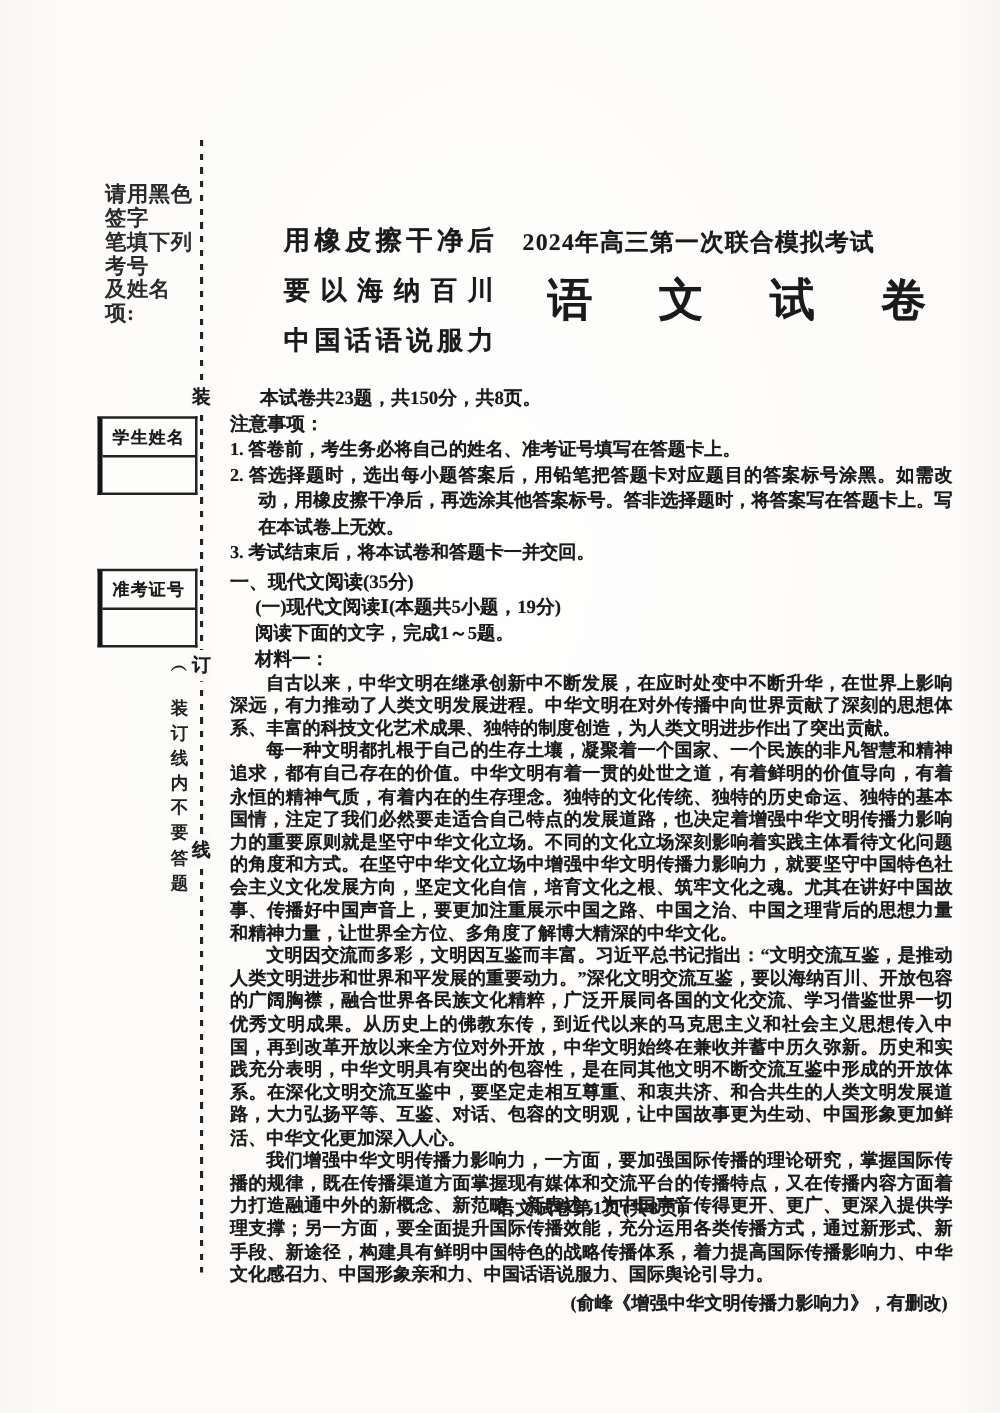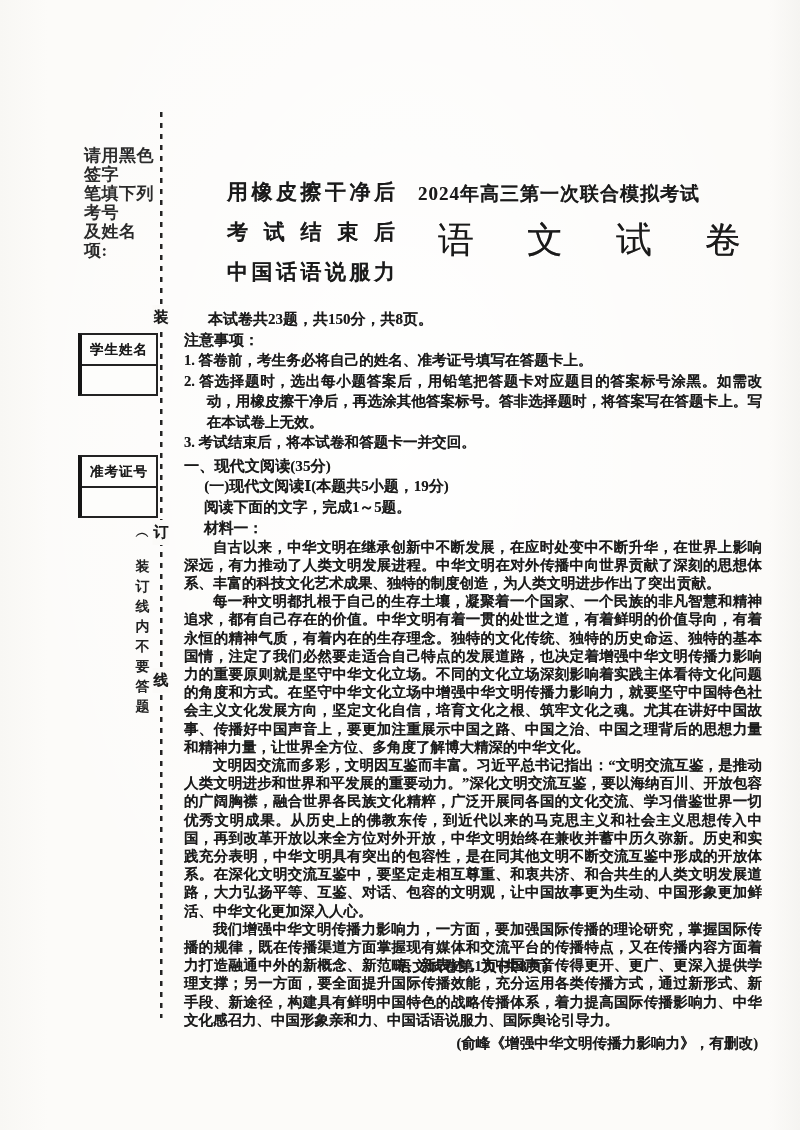--- a/index.html
+++ b/index.html
@@ -59,21 +59,21 @@
     position:absolute; left:227px; top:172px; width:168px;
     font-size:21px; font-weight:bold; line-height:40px;
   }
   .schools div { text-align:justify; text-align-last:justify; }
   .exam-title {
     position:absolute; left:418px; top:181px;
     font-size:19px; font-weight:bold; letter-spacing:1px;text-align:right;
   }
   .subject-title {
     position:absolute; left:438px; top:216px;
-    font-size:36px; font-weight:normal; letter-spacing:22px; white-space:nowrap;
+    font-size:36px; font-weight:bold; letter-spacing:22px; white-space:nowrap;
   }
 
   
   .main-col { position:absolute; left:184px; top:309px; width:578px; }
   .intro   { font-size:15px; font-weight:bold; line-height:20.5px; text-indent:1.6em; }
   .notice-head { font-size:15px; font-weight:bold; line-height:20.5px; }
   .notice-item {
     font-size:14.6px; font-weight:600; line-height:20.5px;
     padding-left:1.55em; text-indent:-1.55em; text-align:justify;
   }
@@ -115,21 +115,21 @@
     <div class="label-cell ink">学生姓名</div>
     <div></div>
   </div>
   <div class="fill-box id-box">
     <div class="label-cell ink">准考证号</div>
     <div></div>
   </div>
 
   <div class="schools ink">
     <div>用橡皮擦干净后</div>
-    <div>考试结束后</div>
+    <div>要以海纳百川</div>
     <div>中国话语说服力</div>
   </div>
   <div class="exam-title ink">2024年高三第一次联合模拟考试</div>
   <div class="subject-title ink">语 文 试 卷</div>
 
   <div class="main-col">
     <div class="intro ink">本试卷共23题，共150分，共8页。</div>
     <div class="notice-head ink">注意事项：</div>
     <div class="notice-item ink">1. 答卷前，考生务必将自己的姓名、准考证号填写在答题卡上。</div>
     <div class="notice-item ink">2. 答选择题时，选出每小题答案后，用铅笔把答题卡对应题目的答案标号涂黑。如需改动，用橡皮擦干净后，再选涂其他答案标号。答非选择题时，将答案写在答题卡上。写在本试卷上无效。</div>

